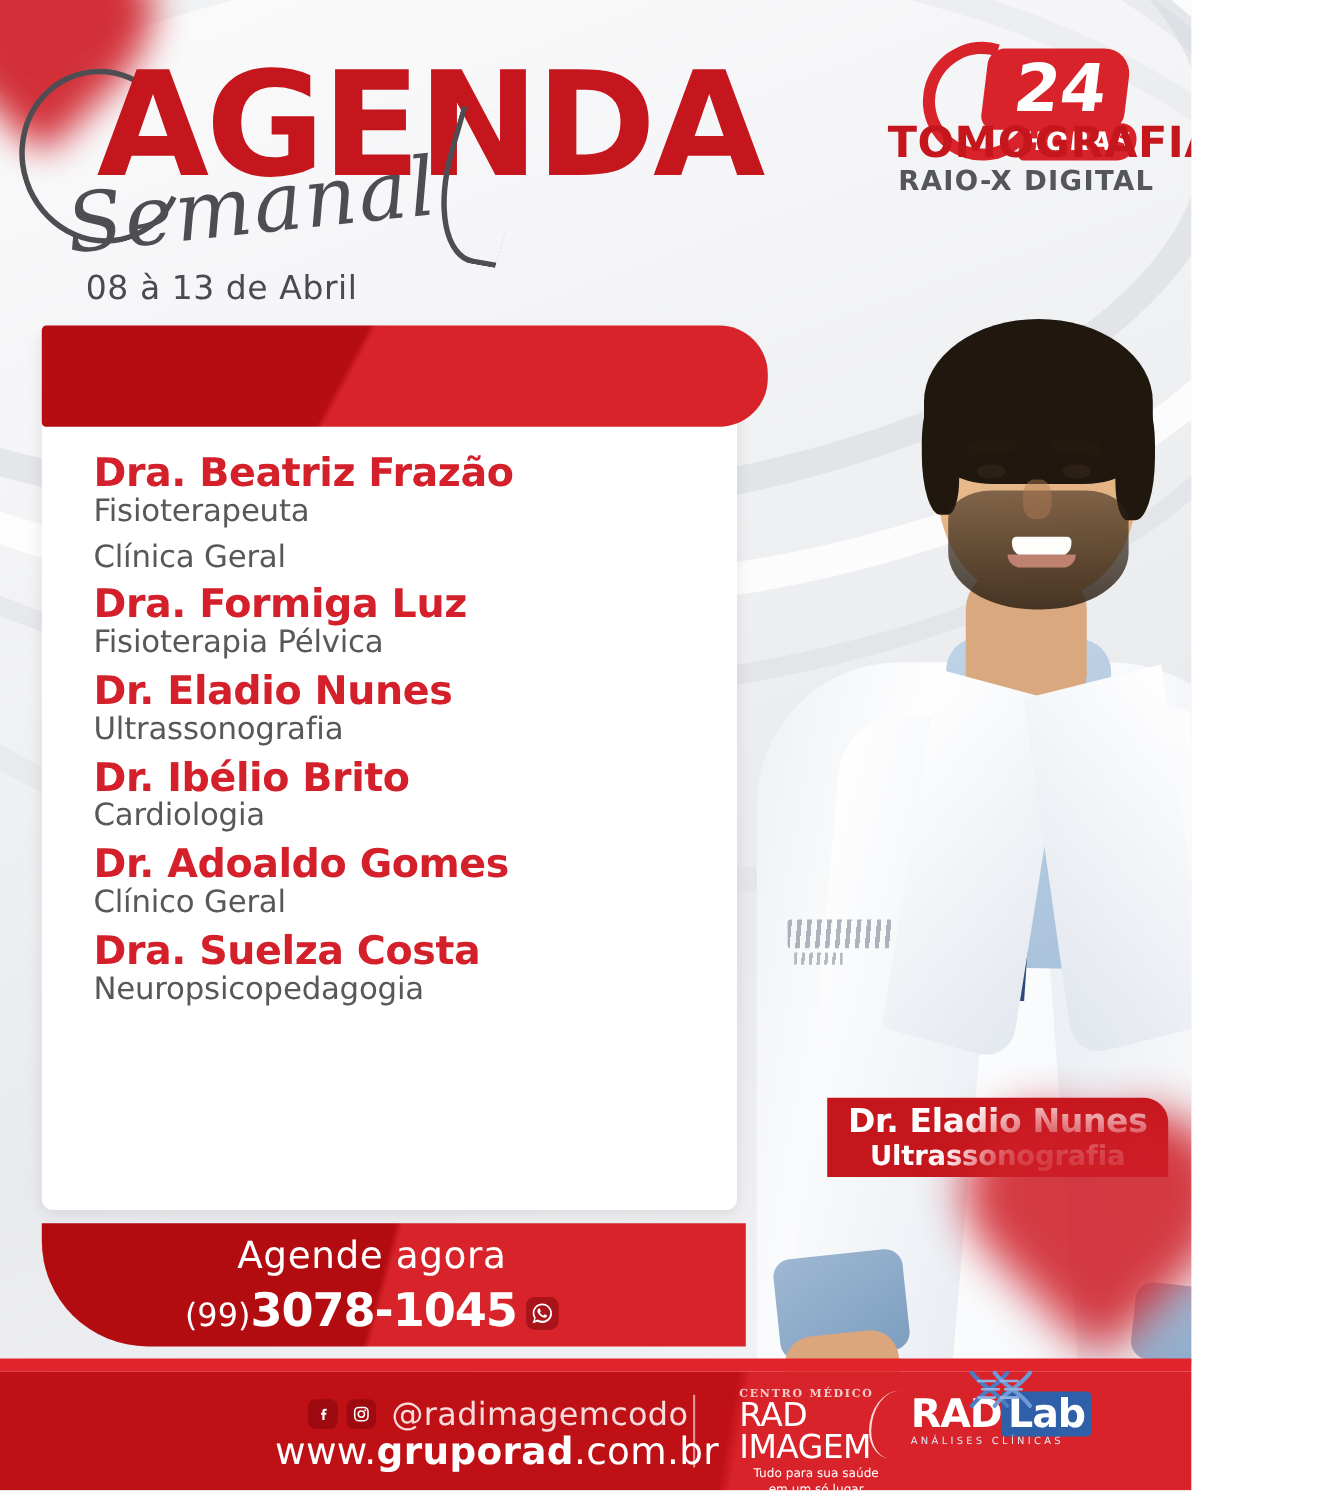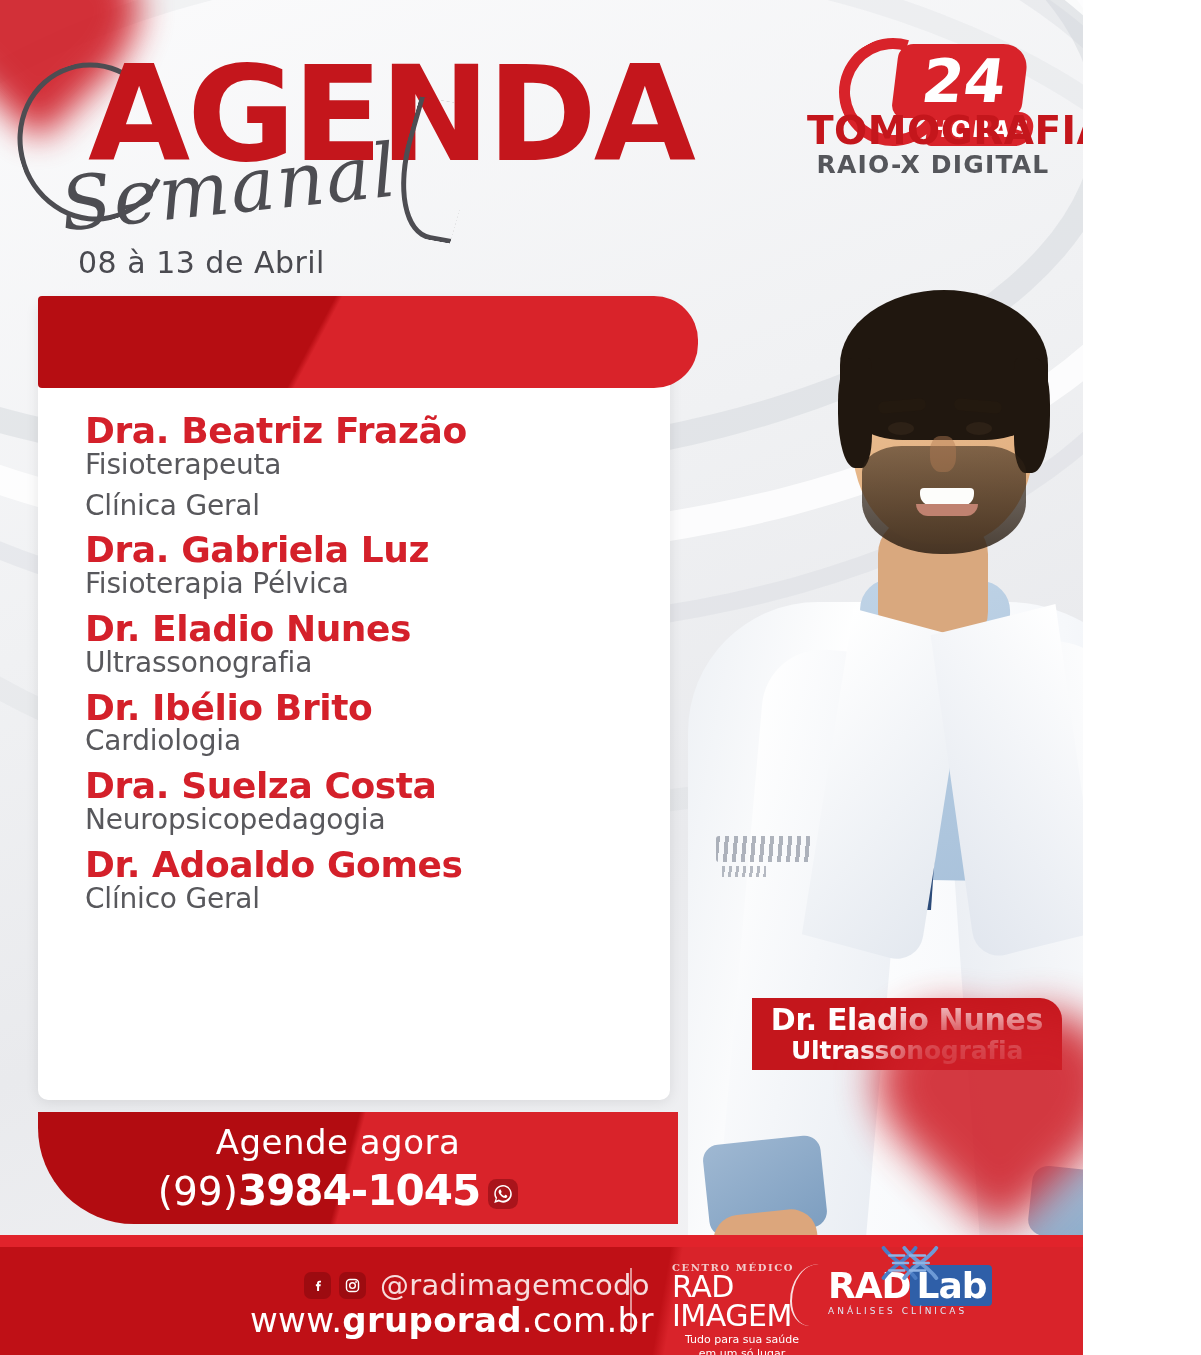--- a/index.html
+++ b/index.html
@@ -148,38 +148,38 @@
   }
   #agende-label {
     position:absolute; left:38px; top:1122px; width:600px; text-align:center;
     font-size:34px; color:#ffffff; font-weight:400; letter-spacing:.5px;
     font-family:"DejaVu Sans", sans-serif;
   }
   #phone-wrap {
     position:absolute; left:38px; top:1166px; width:600px; text-align:center;
     font-family:"DejaVu Sans", sans-serif; color:#fff; white-space:nowrap;
   }
-  #phone-ddd { font-size:39px; font-weight:400; }
+  #phone-ddd { font-size:29px; font-weight:400; }
   #phone-num { font-size:42px; font-weight:800; letter-spacing:-1px; }
   #wa-icon {
     display:inline-block; width:30px; height:30px; margin-left:8px;
     vertical-align:-4px;
   }
 
   
   #footer {
     position:absolute; left:0; bottom:0; width:1201px; height:108px;
     background:linear-gradient(100deg,#bf1016 0%,#bf1016 55%,#d9232a 56%,#d9232a 100%);
   }
   #footer-top-strip {
     position:absolute; left:0; bottom:108px; width:1201px; height:12px;
     background:#e1232b;
   }
   #social-row {
-    position:absolute; left:304px; top:1268px;
+    position:absolute; left:280px; top:1268px;
     display:flex; align-items:center; gap:8px;
   }
   .sm-chip {
     width:27px; height:27px; border-radius:7px; background:rgba(130,8,12,.55);
     display:flex; align-items:center; justify-content:center;
     color:#fff; font-size:18px; font-weight:800;
     font-family:"DejaVu Sans", sans-serif;
   }
   #handle {
     font-size:29px; color:#f7dcdc; font-weight:400; margin-left:6px;
@@ -395,55 +395,55 @@
 
   <div id="doctor-list">
     <div class="doc-row">
       <div class="doc-name">Dra. Beatriz Frazão</div>
       <div class="doc-spec">Fisioterapeuta</div>
     </div>
     <div class="doc-row">
       <div class="doc-spec">Clínica Geral</div>
     </div>
     <div class="doc-row">
-      <div class="doc-name">Dra. Gabriela Luz</div>
+      <div class="doc-name">Dra. Formiga Luz</div>
       <div class="doc-spec">Fisioterapia Pélvica</div>
     </div>
     <div class="doc-row">
       <div class="doc-name">Dr. Eladio Nunes</div>
       <div class="doc-spec">Ultrassonografia</div>
     </div>
     <div class="doc-row">
       <div class="doc-name">Dr. Ibélio Brito</div>
       <div class="doc-spec">Cardiologia</div>
     </div>
     <div class="doc-row">
+      <div class="doc-name">Dr. Adoaldo Gomes</div>
+      <div class="doc-spec">Clínico Geral</div>
+    </div>
+    <div class="doc-row">
       <div class="doc-name">Dra. Suelza Costa</div>
       <div class="doc-spec">Neuropsicopedagogia</div>
-    </div>
-    <div class="doc-row">
-      <div class="doc-name">Dr. Adoaldo Gomes</div>
-      <div class="doc-spec">Clínico Geral</div>
     </div>
   </div>
 
   <div id="name-plate"></div>
   <div id="plate-name">Dr. Eladio Nunes</div>
   <div id="plate-spec">Ultrassonografia</div>
 
   <div class="heart" id="heart-br">
     <div class="lobe l"></div>
       <div class="lobe r"></div>
       <div class="tip"></div>
   </div>
 
   <div id="agende-band"></div>
   <div id="agende-label">Agende agora</div>
   <div id="phone-wrap">
-    <span id="phone-ddd">(99)</span><span id="phone-num">3984-1045</span><span id="wa-icon">
+    <span id="phone-ddd">(99)</span><span id="phone-num">3078-1045</span><span id="wa-icon">
       <svg viewBox="0 0 32 32" width="30" height="30" aria-hidden="true">
         <rect x="0" y="0" width="32" height="32" rx="9" fill="rgba(130,10,14,.55)"></rect>
         <path d="M16 6.5c-5.1 0-9.3 4.1-9.3 9.2 0 1.8.5 3.5 1.5 5L6.6 25.5l4.9-1.5c1.4.8 3 1.2 4.6 1.2 5.1 0 9.3-4.1 9.3-9.2S21.1 6.5 16 6.5zm0 16.7c-1.4 0-2.8-.4-4-1.1l-.3-.2-2.9.9.9-2.8-.2-.3c-.8-1.3-1.2-2.7-1.2-4.1 0-4.2 3.4-7.6 7.7-7.6 4.2 0 7.7 3.4 7.7 7.6 0 4.2-3.5 7.6-7.7 7.6zm4.3-5.5c-.2-.1-1.4-.7-1.6-.8-.2-.1-.4-.1-.5.1-.2.2-.6.8-.7.9-.1.1-.3.2-.5.1-.2-.1-1-.4-1.9-1.2-.7-.6-1.2-1.4-1.3-1.6-.1-.2 0-.4.1-.5l.4-.4c.1-.2.2-.3.2-.5 0-.1 0-.3-.1-.4l-.7-1.7c-.2-.4-.4-.4-.5-.4h-.5c-.2 0-.4.1-.6.3-.2.2-.8.8-.8 2s.8 2.3.9 2.5c.1.2 1.6 2.5 3.9 3.5.5.2 1 .4 1.3.5.5.2 1 .1 1.4.1.4-.1 1.4-.6 1.6-1.1.2-.6.2-1 .1-1.1-.1-.1-.2-.2-.4-.3z" fill="#ffffff"></path>
       </svg>
     </span>
   </div>
 
   <div id="footer-top-strip"></div>
   <div id="footer"></div>
 

